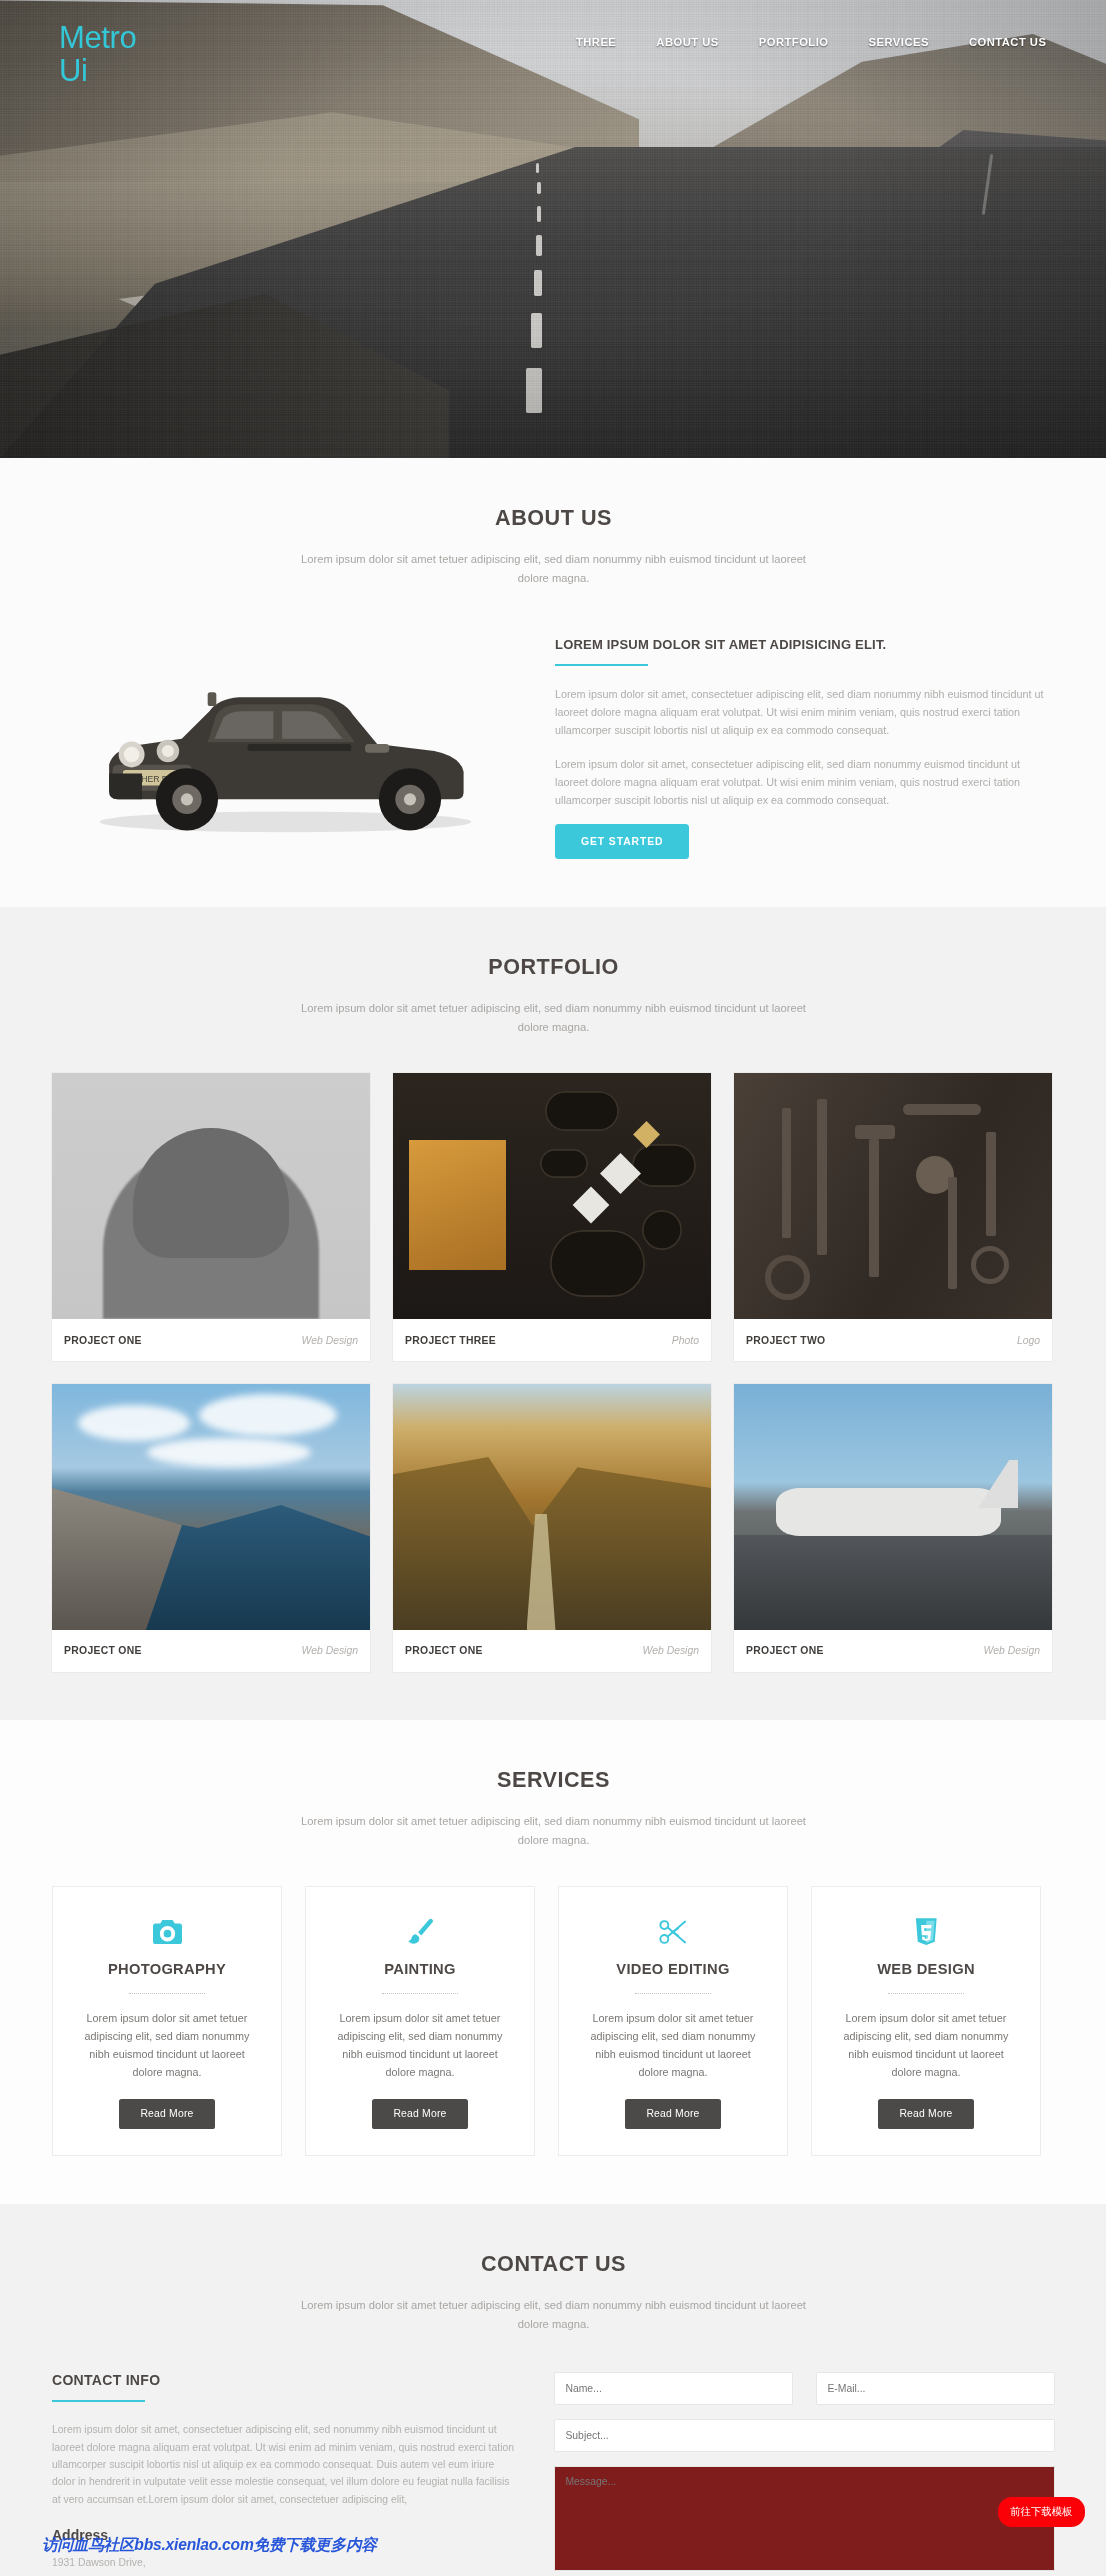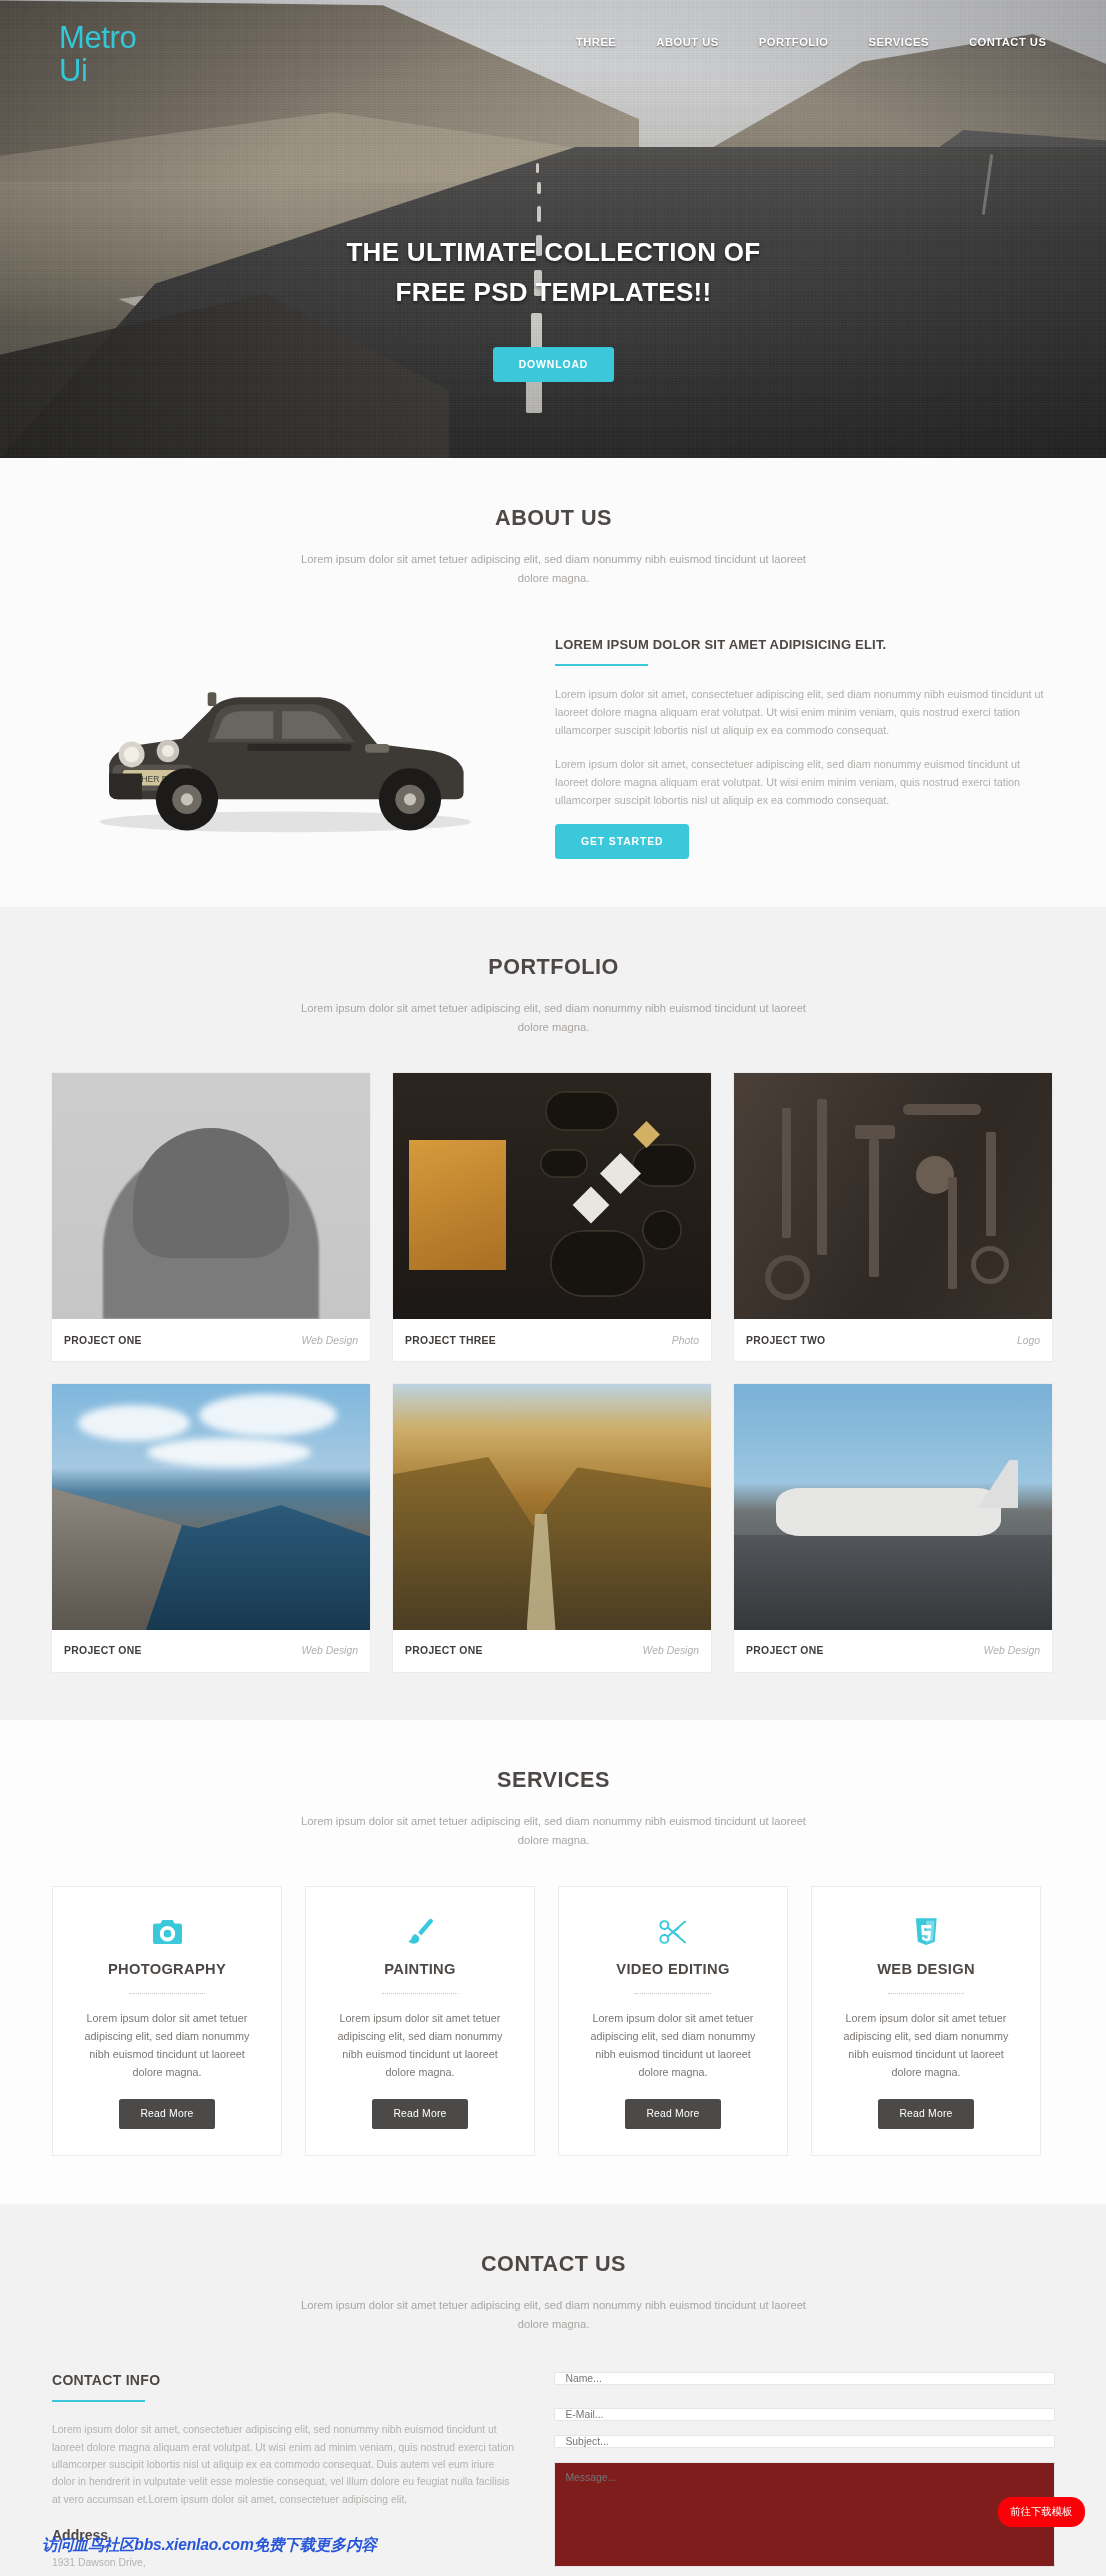--- a/index.html
+++ b/index.html
@@ -220,21 +220,21 @@
   .svc-btn-wrap { margin-top:17.3px; }
 
   
   .contact-row { display:flex; gap:35px; margin-top:38px; }
   .ci { width:467px; }
   .ci-h { color:#4d4845; font-size:14px; font-weight:700; letter-spacing:0.3px; }
   .ci-p { color:#b4b2af; font-size:10.4px; line-height:17.3px; }
   .ci-addr-h { color:#4d4845; font-size:14px; font-weight:700; margin-top:19px; margin-bottom:10.4px; }
   .ci-addr { color:#b4b2af; font-size:10.4px; line-height:20px; }
   .form { flex:1; }
-  .form-row { display:flex; gap:23px; margin-bottom:14px;flex-direction:column; }
+  .form-row { display:flex; gap:23px; margin-bottom:14px; }
   .fi {
     flex:1; background:#fff; border:0.9px solid #e6e6e6; border-radius:1.7px;
     height:33px; padding:0 10.4px; font-size:10.4px; color:#cfcdca;
     font-family:inherit; outline:none;
   }
   .fi-full { width:100%; }
   .ft {
     width:100%; background:#7f1d1d; border:0.9px solid #e6e6e6; border-radius:1.7px;
     height:105px; padding:9.5px 10.4px; font-size:10.4px; color:#cfcdca;
     font-family:inherit; outline:none; resize:none;
@@ -292,29 +292,20 @@
         <nav>
           <a href="#">THREE</a>
           <a href="#">ABOUT US</a>
           <a href="#">PORTFOLIO</a>
           <a href="#">SERVICES</a>
           <a href="#">CONTACT US</a>
         </nav>
       </div>
     </div>
 
-    <div class="hero-center">
-      <div class="hero-title">
-        <div>THE ULTIMATE COLLECTION OF</div>
-        <div>FREE PSD TEMPLATES!!</div>
-      </div>
-      <div class="hero-btn-wrap">
-        <button class="btn-cyan">DOWNLOAD</button>
-      </div>
-    </div>
   </section>
 
   <section class="section sec-light">
     <div class="wrap">
       <h2 class="sec-title">ABOUT US</h2>
       <p class="sec-sub">Lorem ipsum dolor sit amet tetuer adipiscing elit, sed diam nonummy nibh euismod tincidunt ut laoreet dolore magna.</p>
 
       <div class="about-row">
         <div class="about-img">
           <svg class="car" viewBox="0 0 480 200">

